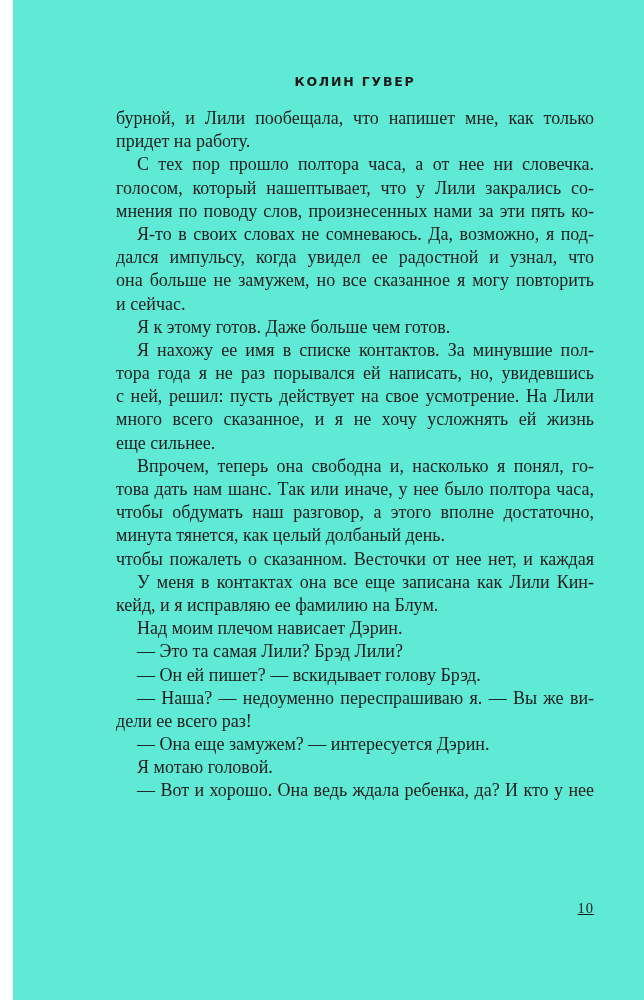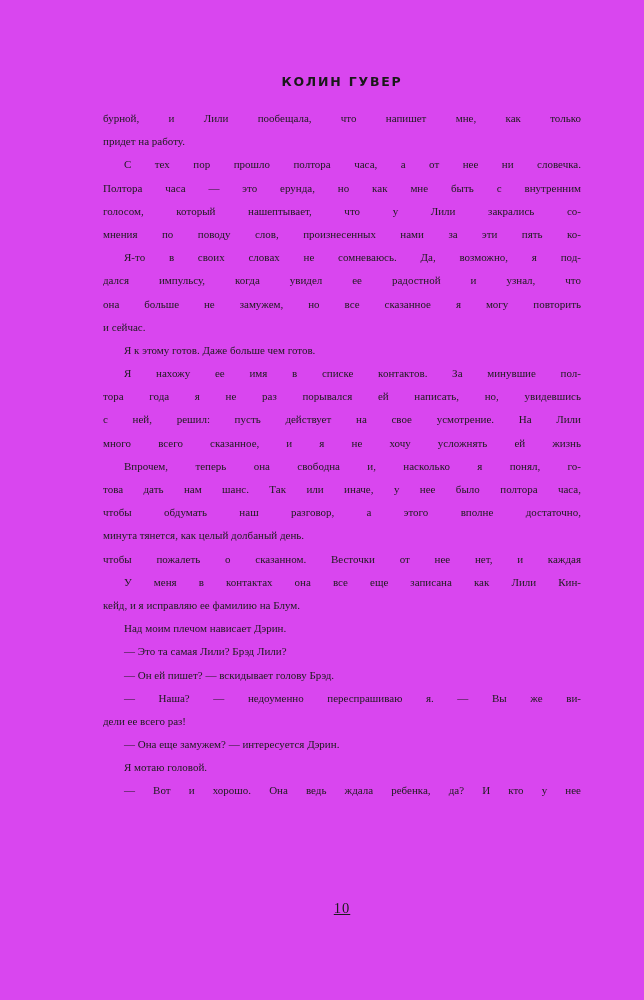--- a/index.html
+++ b/index.html
@@ -11,40 +11,41 @@
     height: 1000px;
     position: relative;
     background: #ffffff;
     font-family: "Liberation Serif", "DejaVu Serif", serif;
     color: #1c1c1c;
     overflow: hidden;
   }
   .page {
     position: absolute;
     inset: 0;
-    background: #d946ef;
+    background: #5eead4;
+    margin-left: 13px;
   }
   .running-header {
     position: absolute;
     left: 103px;
     top: 74px;
     width: 478px;
     text-align: center;
     font-family: "DejaVu Sans", "Liberation Sans", sans-serif;
     font-size: 12.5px;
     font-weight: 600;
     letter-spacing: 1.8px;
     color: #191919;
   }
   .text-block {
     position: absolute;
     left: 103px;
     top: 107px;
     width: 478px;
-    font-size: 11px;
+    font-size: 18px;
     line-height: 23.2px;
   }
   .paragraph {
     margin: 0;
     padding: 0;
   }
   .text-line {
     height: 23.2px;
     text-align: justify;
     text-align-last: justify;
@@ -56,58 +57,58 @@
   .text-line.indent {
     text-indent: 21px;
   }
   .it {
   }
   .page-number {
     position: absolute;
     left: 103px;
     top: 900px;
     width: 478px;
-    text-align: center;
+    text-align: right;
     font-size: 14.5px;
     letter-spacing: 1px;
     color: #1c1c1c;
     text-decoration: underline;
   }
 </style>
 </head>
 <body>
 
 <div class="page">
   <div class="running-header">КОЛИН ГУВЕР</div>
 
   <div class="text-block" id="text-block">
       <div class="paragraph">
         <div class="text-line">бурной, и Лили пообещала, что напишет мне, как только</div>
         <div class="text-line para-end">придет на работу.</div>
       </div>
       <div class="paragraph">
         <div class="text-line indent">С тех пор прошло полтора часа, а от нее ни словечка.</div>
-        <div class="text-line">Полтора часа — это ерунда, но как мне быть с внутренним</div>
         <div class="text-line">голосом, который нашептывает, что у Лили закрались со-</div>
         <div class="text-line">мнения по поводу слов, произнесенных нами за эти пять ко-</div>
       </div>
       <div class="paragraph">
         <div class="text-line indent">Я-то в своих словах не сомневаюсь. Да, возможно, я под-</div>
         <div class="text-line">дался импульсу, когда увидел ее радостной и узнал, что</div>
         <div class="text-line">она больше не замужем, но все сказанное я могу повторить</div>
         <div class="text-line para-end">и сейчас.</div>
       </div>
       <div class="paragraph">
         <div class="text-line para-end indent">Я к этому готов. Даже больше чем готов.</div>
       </div>
       <div class="paragraph">
         <div class="text-line indent">Я нахожу ее имя в списке контактов. За минувшие пол-</div>
         <div class="text-line">тора года я не раз порывался ей написать, но, увидевшись</div>
         <div class="text-line">с ней, решил: пусть действует на свое усмотрение. На Лили</div>
         <div class="text-line">много всего сказанное, и я не хочу усложнять ей жизнь</div>
+        <div class="text-line para-end">еще сильнее.</div>
       </div>
       <div class="paragraph">
         <div class="text-line indent">Впрочем, теперь она свободна и, насколько я понял, го-</div>
         <div class="text-line">това дать нам шанс. Так или иначе, у нее было полтора часа,</div>
         <div class="text-line">чтобы обдумать наш разговор, а этого вполне достаточно,</div>
         <div class="text-line para-end">минута тянется, как целый долбаный день.</div>
         <div class="text-line">чтобы пожалеть о сказанном. Весточки от нее нет, и каждая</div>
       </div>
       <div class="paragraph">
         <div class="text-line indent">У меня в контактах она все еще записана как Лили Кин-</div>

